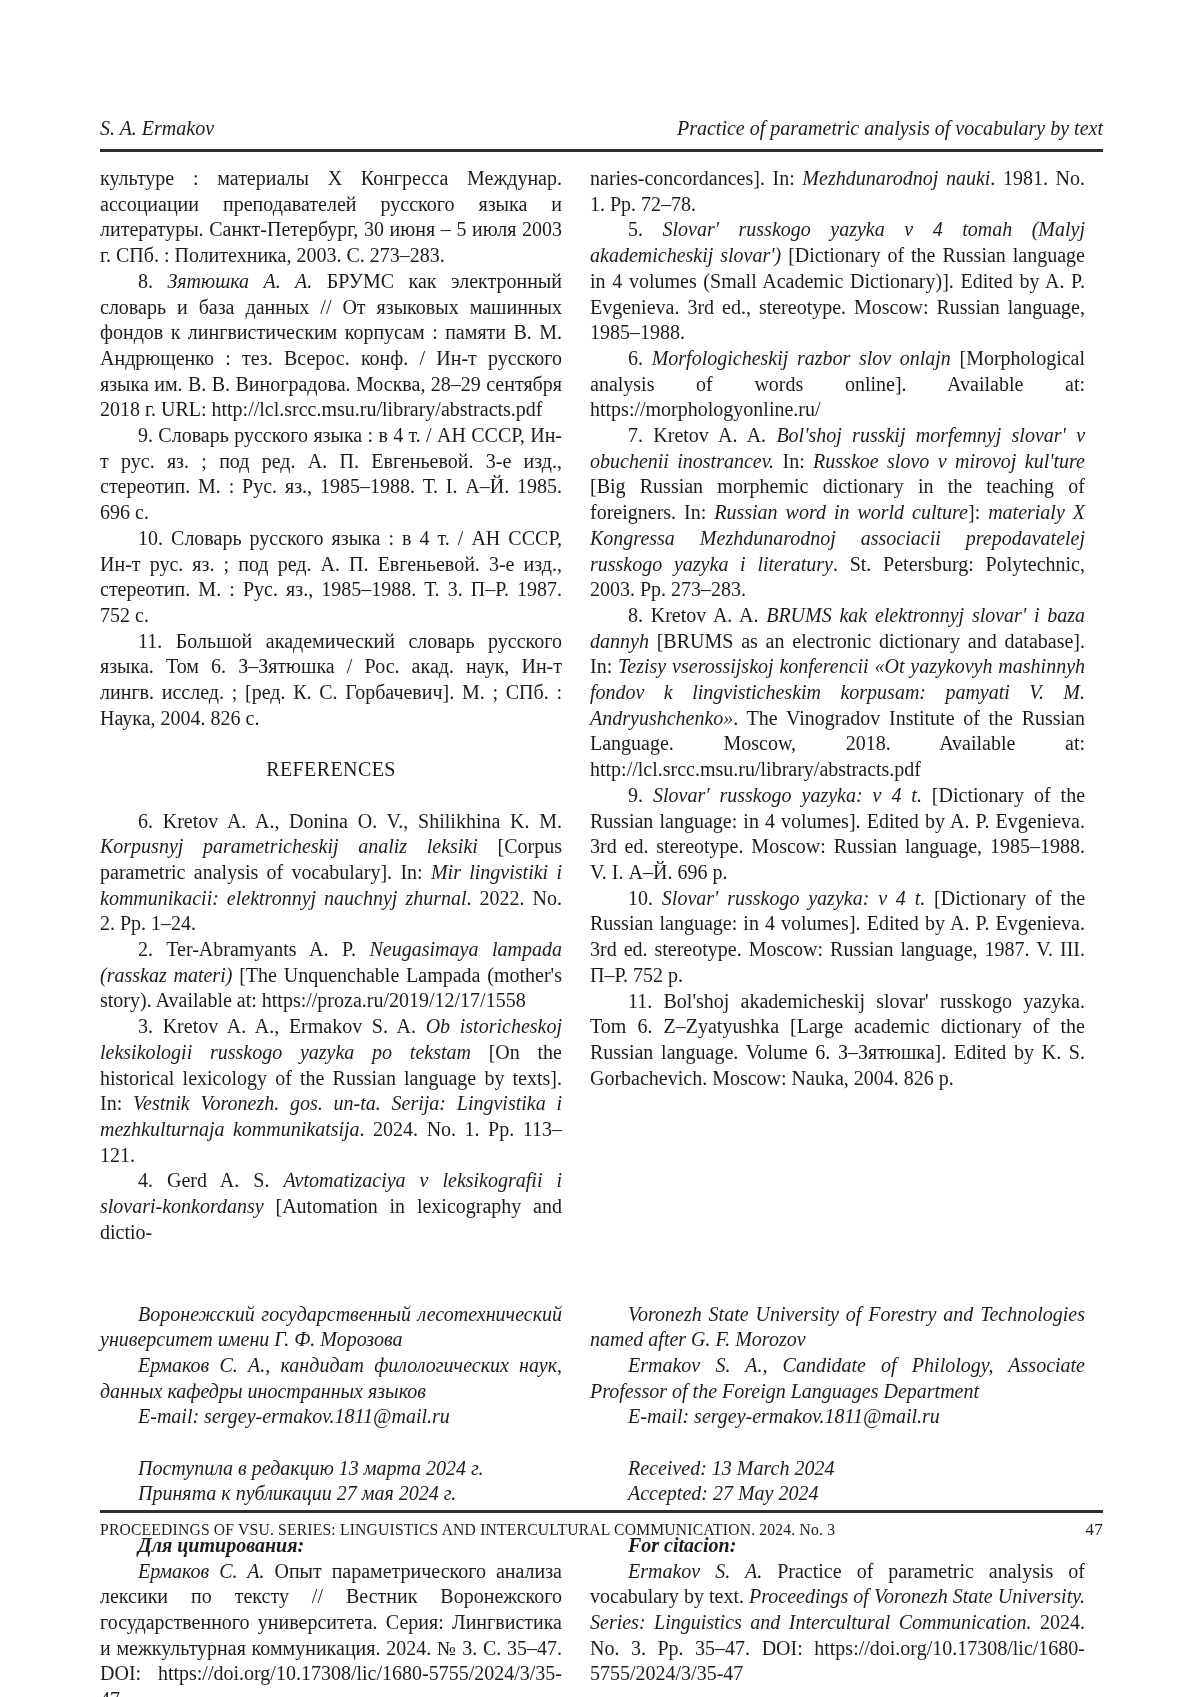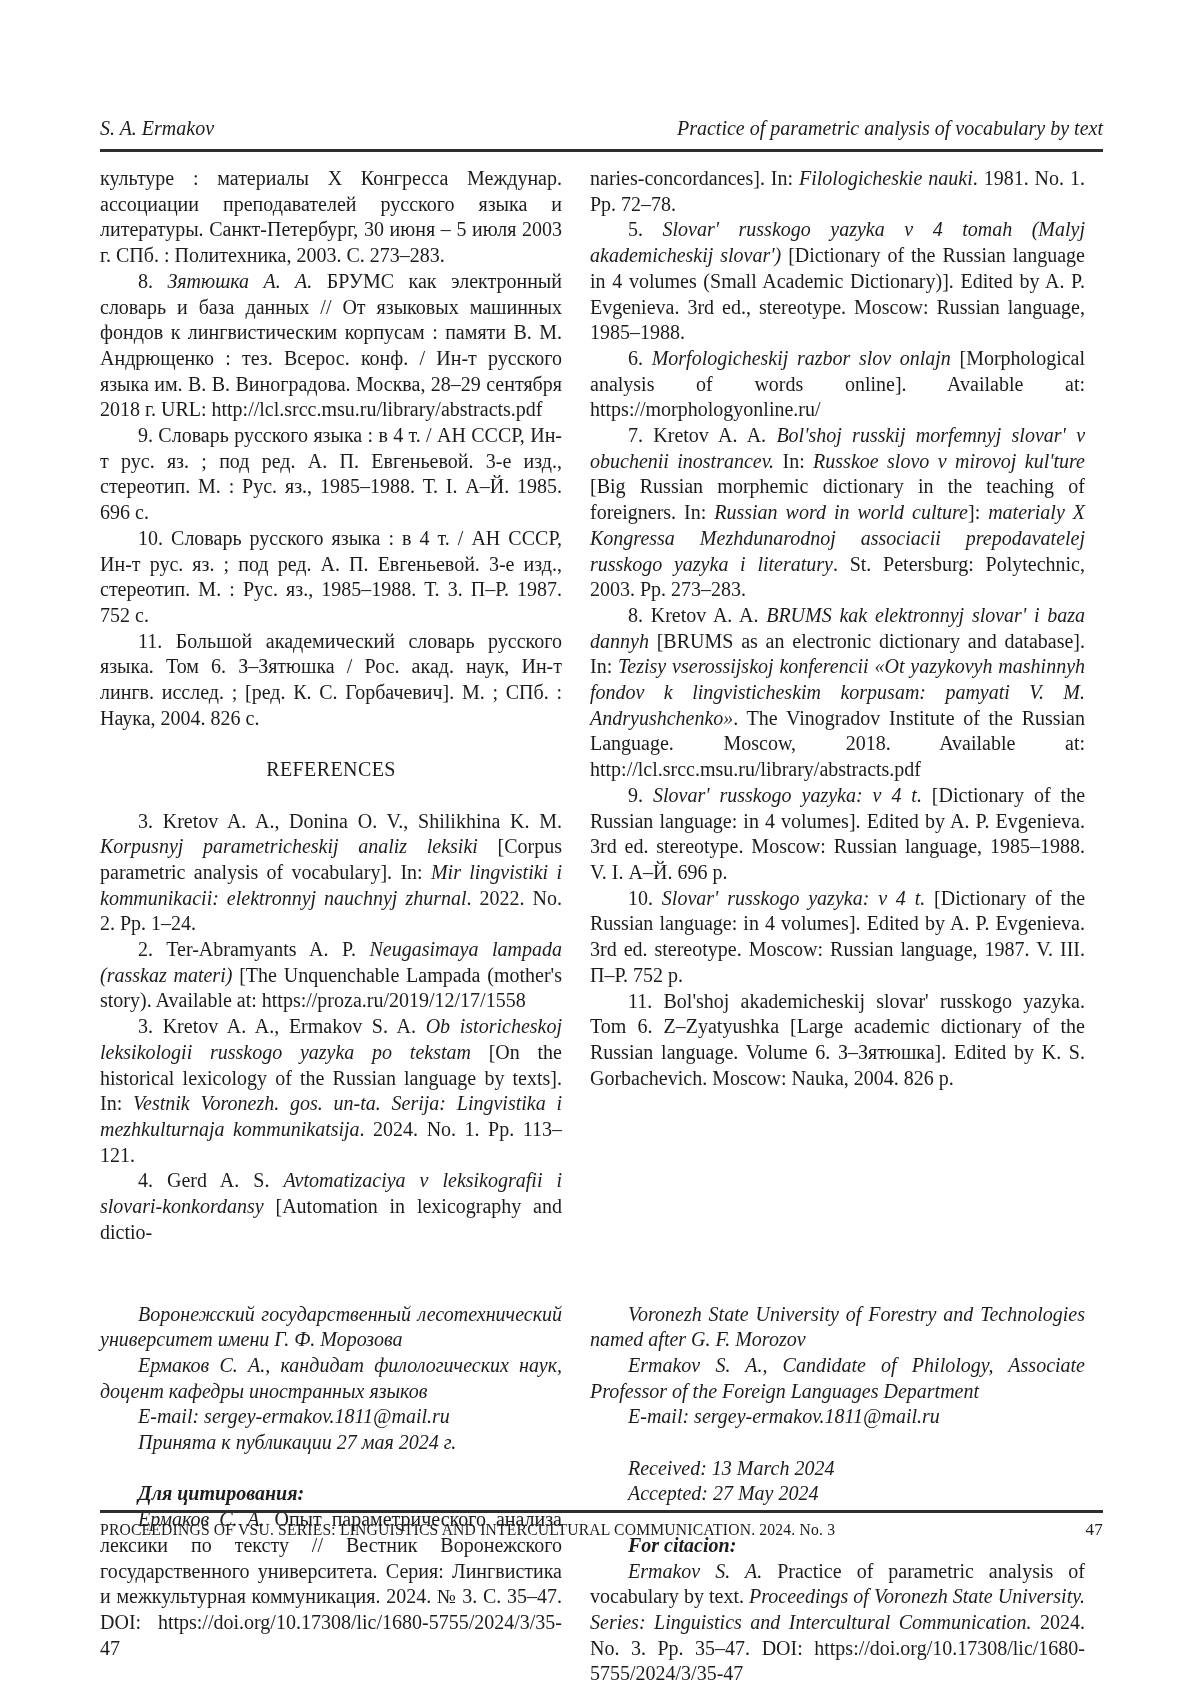--- a/index.html
+++ b/index.html
@@ -90,42 +90,43 @@
   <div class="header-rule"></div>
 
   <div class="columns">
     <div class="col">
         <p class="cont"><span>культуре : материалы X Конгресса Междунар. ассоциации преподавателей русского языка и литературы. Санкт-Петербург, 30 июня – 5 июля 2003 г. СПб. : Политехника, 2003. С. 273–283.</span></p>
         <p class="ref"><span>8. </span><span class="i">Зятюшка А. А.</span><span> БРУМС как электронный словарь и база данных // От языковых машинных фондов к лингвистическим корпусам : памяти В. М. Андрющенко : тез. Всерос. конф. / Ин-т русского языка им. В. В. Виноградова. Москва, 28–29 сентября 2018 г. URL: http://lcl.srcc.msu.ru/library/abstracts.pdf</span></p>
         <p class="ref"><span>9. Словарь русского языка : в 4 т. / АН СССР, Ин-т рус. яз. ; под ред. А. П. Евгеньевой. 3-е изд., стереотип. М. : Рус. яз., 1985–1988. Т. I. А–Й. 1985. 696 с.</span></p>
         <p class="ref"><span>10. Словарь русского языка : в 4 т. / АН СССР, Ин-т рус. яз. ; под ред. А. П. Евгеньевой. 3-е изд., стереотип. М. : Рус. яз., 1985–1988. Т. 3. П–Р. 1987. 752 с.</span></p>
         <p class="ref"><span>11. Большой академический словарь русского языка. Том 6. З–Зятюшка / Рос. акад. наук, Ин-т лингв. исслед. ; [ред. К. С. Горбачевич]. М. ; СПб. : Наука, 2004. 826 с.</span></p>
         <p class="head"><span>REFERENCES</span></p>
-        <p class="ref"><span>3. Kretov A. A., Donina O. V., Shilikhina K. M. </span><span class="i">Korpusnyj parametricheskij analiz leksiki</span><span> [Corpus parametric analysis of vocabulary]. In: </span><span class="i">Mir lingvistiki i kommunikacii: elektronnyj nauchnyj zhurnal</span><span>. 2022. No. 2. Pp. 1–24.</span></p>
+        <p class="ref"><span>6. Kretov A. A., Donina O. V., Shilikhina K. M. </span><span class="i">Korpusnyj parametricheskij analiz leksiki</span><span> [Corpus parametric analysis of vocabulary]. In: </span><span class="i">Mir lingvistiki i kommunikacii: elektronnyj nauchnyj zhurnal</span><span>. 2022. No. 2. Pp. 1–24.</span></p>
         <p class="ref"><span>2. Ter-Abramyants A. P. </span><span class="i">Neugasimaya lampada (rasskaz materi)</span><span> [The Unquenchable Lampada (mother's story). Available at: https://proza.ru/2019/12/17/1558</span></p>
         <p class="ref"><span>3. Kretov A. A., Ermakov S. A. </span><span class="i">Ob istoricheskoj leksikologii russkogo yazyka po tekstam</span><span> [On the historical lexicology of the Russian language by texts]. In: </span><span class="i">Vestnik Voronezh. gos. un-ta. Serija: Lingvistika i mezhkulturnaja kommunikatsija</span><span>. 2024. No. 1. Pp. 113–121.</span></p>
         <p class="ref"><span>4. Gerd A. S. </span><span class="i">Avtomatizaciya v leksikografii i slovari-konkordansy</span><span> [Automation in lexicography and dictio-</span></p>
       </div>
     <div class="col">
-        <p class="cont"><span>naries-concordances]. In: </span><span class="i">Filologicheskie nauki</span><span>. 1981. No. 1. Pp. 72–78.</span></p>
+        <p class="cont"><span>naries-concordances]. In: </span><span class="i">Mezhdunarodnoj nauki</span><span>. 1981. No. 1. Pp. 72–78.</span></p>
         <p class="ref"><span>5. </span><span class="i">Slovar' russkogo yazyka v 4 tomah (Malyj akademicheskij slovar')</span><span> [Dictionary of the Russian language in 4 volumes (Small Academic Dictionary)]. Edited by A. P. Evgenieva. 3rd ed., stereotype. Moscow: Russian language, 1985–1988.</span></p>
         <p class="ref"><span>6. </span><span class="i">Morfologicheskij razbor slov onlajn</span><span> [Morphological analysis of words online]. Available at: https://morphologyonline.ru/</span></p>
         <p class="ref"><span>7. Kretov A. A. </span><span class="i">Bol'shoj russkij morfemnyj slovar' v obuchenii inostrancev.</span><span> In: </span><span class="i">Russkoe slovo v mirovoj kul'ture</span><span> [Big Russian morphemic dictionary in the teaching of foreigners. In: </span><span class="i">Russian word in world culture</span><span>]: </span><span class="i">materialy X Kongressa Mezhdunarodnoj associacii prepodavatelej russkogo yazyka i literatury</span><span>. St. Petersburg: Polytechnic, 2003. Pp. 273–283.</span></p>
         <p class="ref"><span>8. Kretov A. A. </span><span class="i">BRUMS kak elektronnyj slovar' i baza dannyh</span><span> [BRUMS as an electronic dictionary and database]. In: </span><span class="i">Tezisy vserossijskoj konferencii «Ot yazykovyh mashinnyh fondov k lingvisticheskim korpusam: pamyati V. M. Andryushchenko»</span><span>. The Vinogradov Institute of the Russian Language. Moscow, 2018. Available at: http://lcl.srcc.msu.ru/library/abstracts.pdf</span></p>
         <p class="ref"><span>9. </span><span class="i">Slovar' russkogo yazyka: v 4 t.</span><span> [Dictionary of the Russian language: in 4 volumes]. Edited by A. P. Evgenieva. 3rd ed. stereotype. Moscow: Russian language, 1985–1988. V. I. А–Й. 696 p.</span></p>
         <p class="ref"><span>10. </span><span class="i">Slovar' russkogo yazyka: v 4 t.</span><span> [Dictionary of the Russian language: in 4 volumes]. Edited by A. P. Evgenieva. 3rd ed. stereotype. Moscow: Russian language, 1987. V. III. П–Р. 752 p.</span></p>
         <p class="ref"><span>11. Bol'shoj akademicheskij slovar' russkogo yazyka. Tom 6. Z–Zyatyushka [Large academic dictionary of the Russian language. Volume 6. З–Зятюшка]. Edited by K. S. Gorbachevich. Moscow: Nauka, 2004. 826 p.</span></p>
       </div>
   </div>
 
   <div class="columns aff-row">
     <div class="col">
         <p class="ref"><span>Воронежский государственный лесотехнический университет имени Г. Ф. Морозова</span></p>
-        <p class="ref"><span>Ермаков С. А., кандидат филологических наук, доцент кафедры иностранных языков</span></p>
+        <p class="ref"><span>Ермаков С. А., кандидат филологических наук, данных кафедры иностранных языков</span></p>
         <p class="ref"><span>E-mail: sergey-ermakov.1811@mail.ru</span></p>
+        <p class="ref sp"><span>Поступила в редакцию 13 марта 2024 г.</span></p>
         <p class="ref"><span>Принята к публикации 27 мая 2024 г.</span></p>
         <p class="ref sp"><span class="b">Для цитирования:</span></p>
         <p class="ref"><span>Ермаков С. А.</span><span class="u"> Опыт параметрического анализа лексики по тексту // Вестник Воронежского государственного университета. Серия: Лингвистика и межкультурная коммуникация. 2024. № 3. С. 35–47. DOI: https://doi.org/10.17308/lic/1680-5755/2024/3/35-47</span></p>
       </div>
     <div class="col">
         <p class="ref"><span>Voronezh State University of Forestry and Technologies named after G. F. Morozov</span></p>
         <p class="ref"><span>Ermakov S. A., Candidate of Philology, Associate Professor of the Foreign Languages Department</span></p>
         <p class="ref"><span>E-mail: sergey-ermakov.1811@mail.ru</span></p>
         <p class="ref sp"><span>Received: 13 March 2024</span></p>
         <p class="ref"><span>Accepted: 27 May 2024</span></p>

